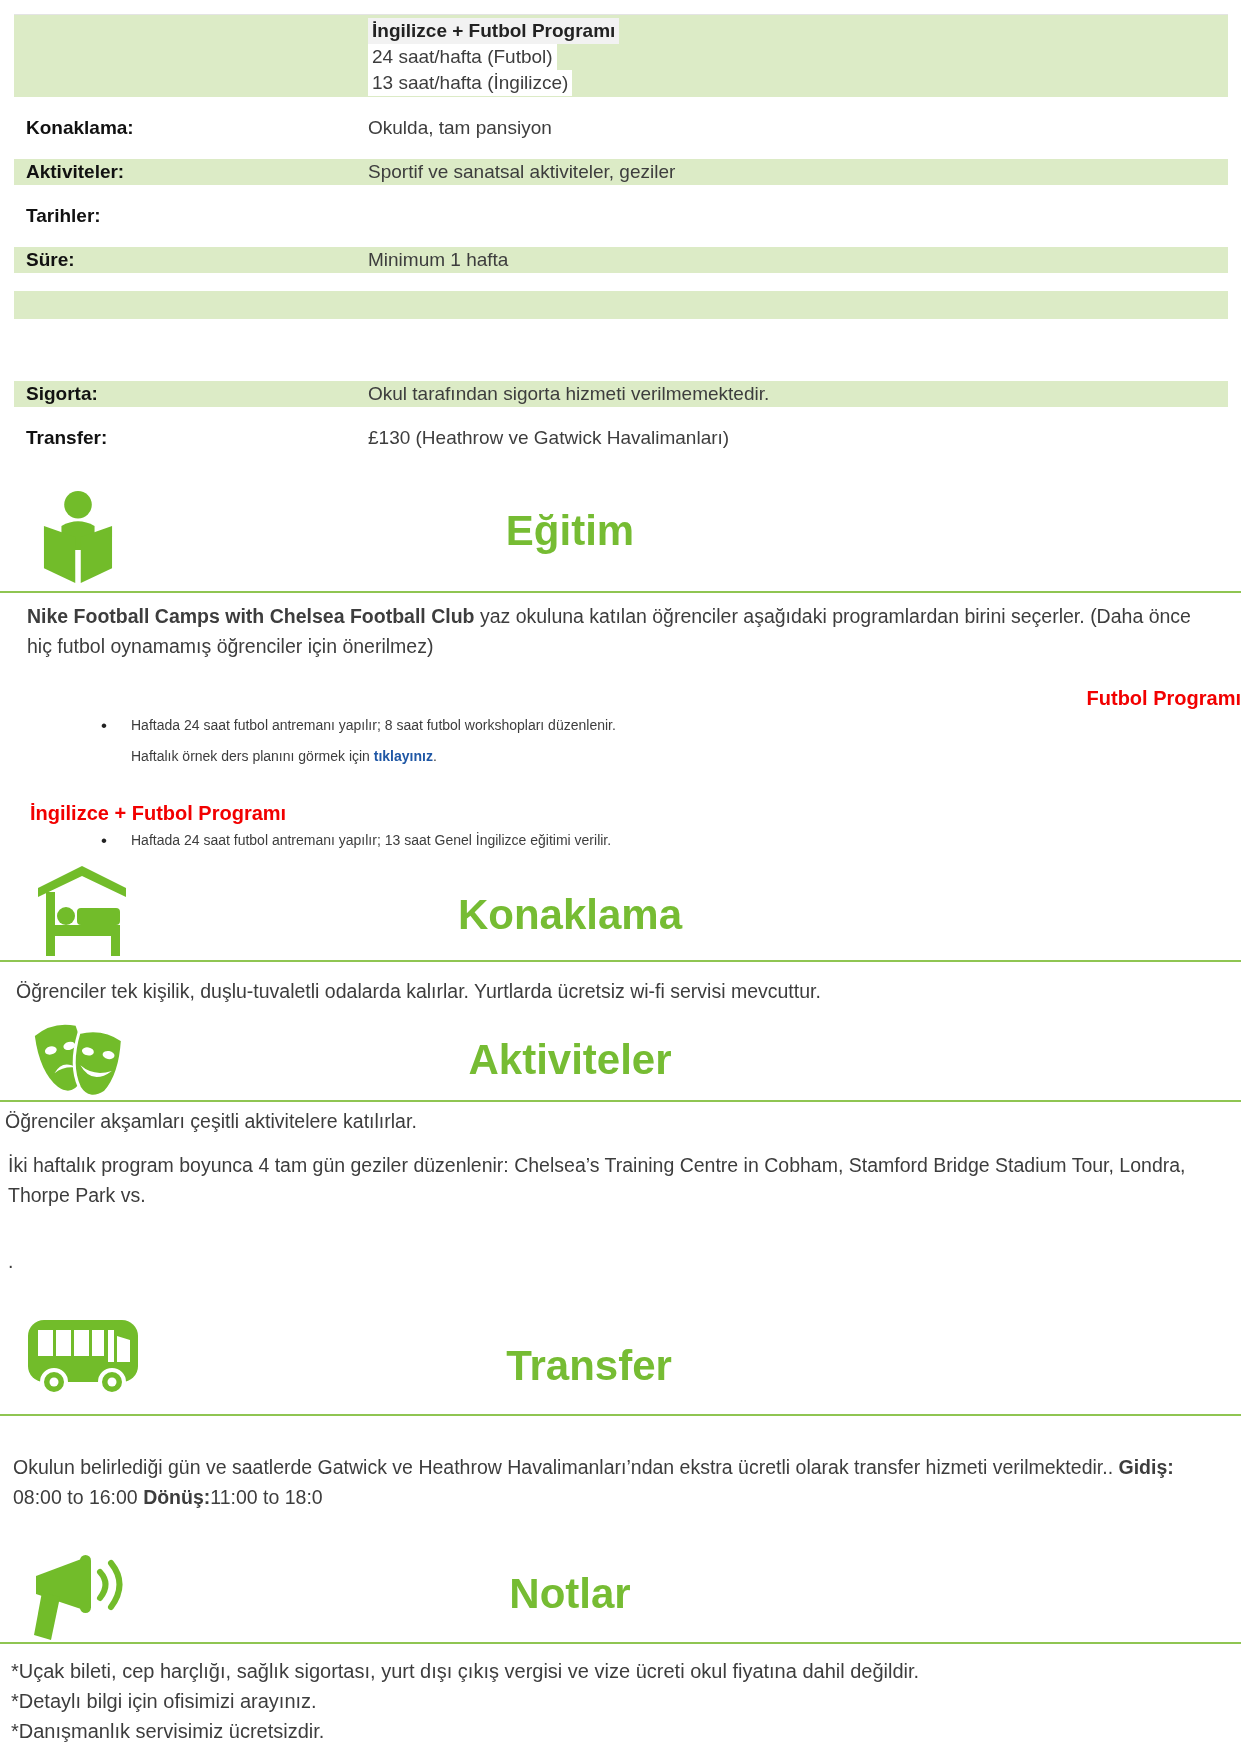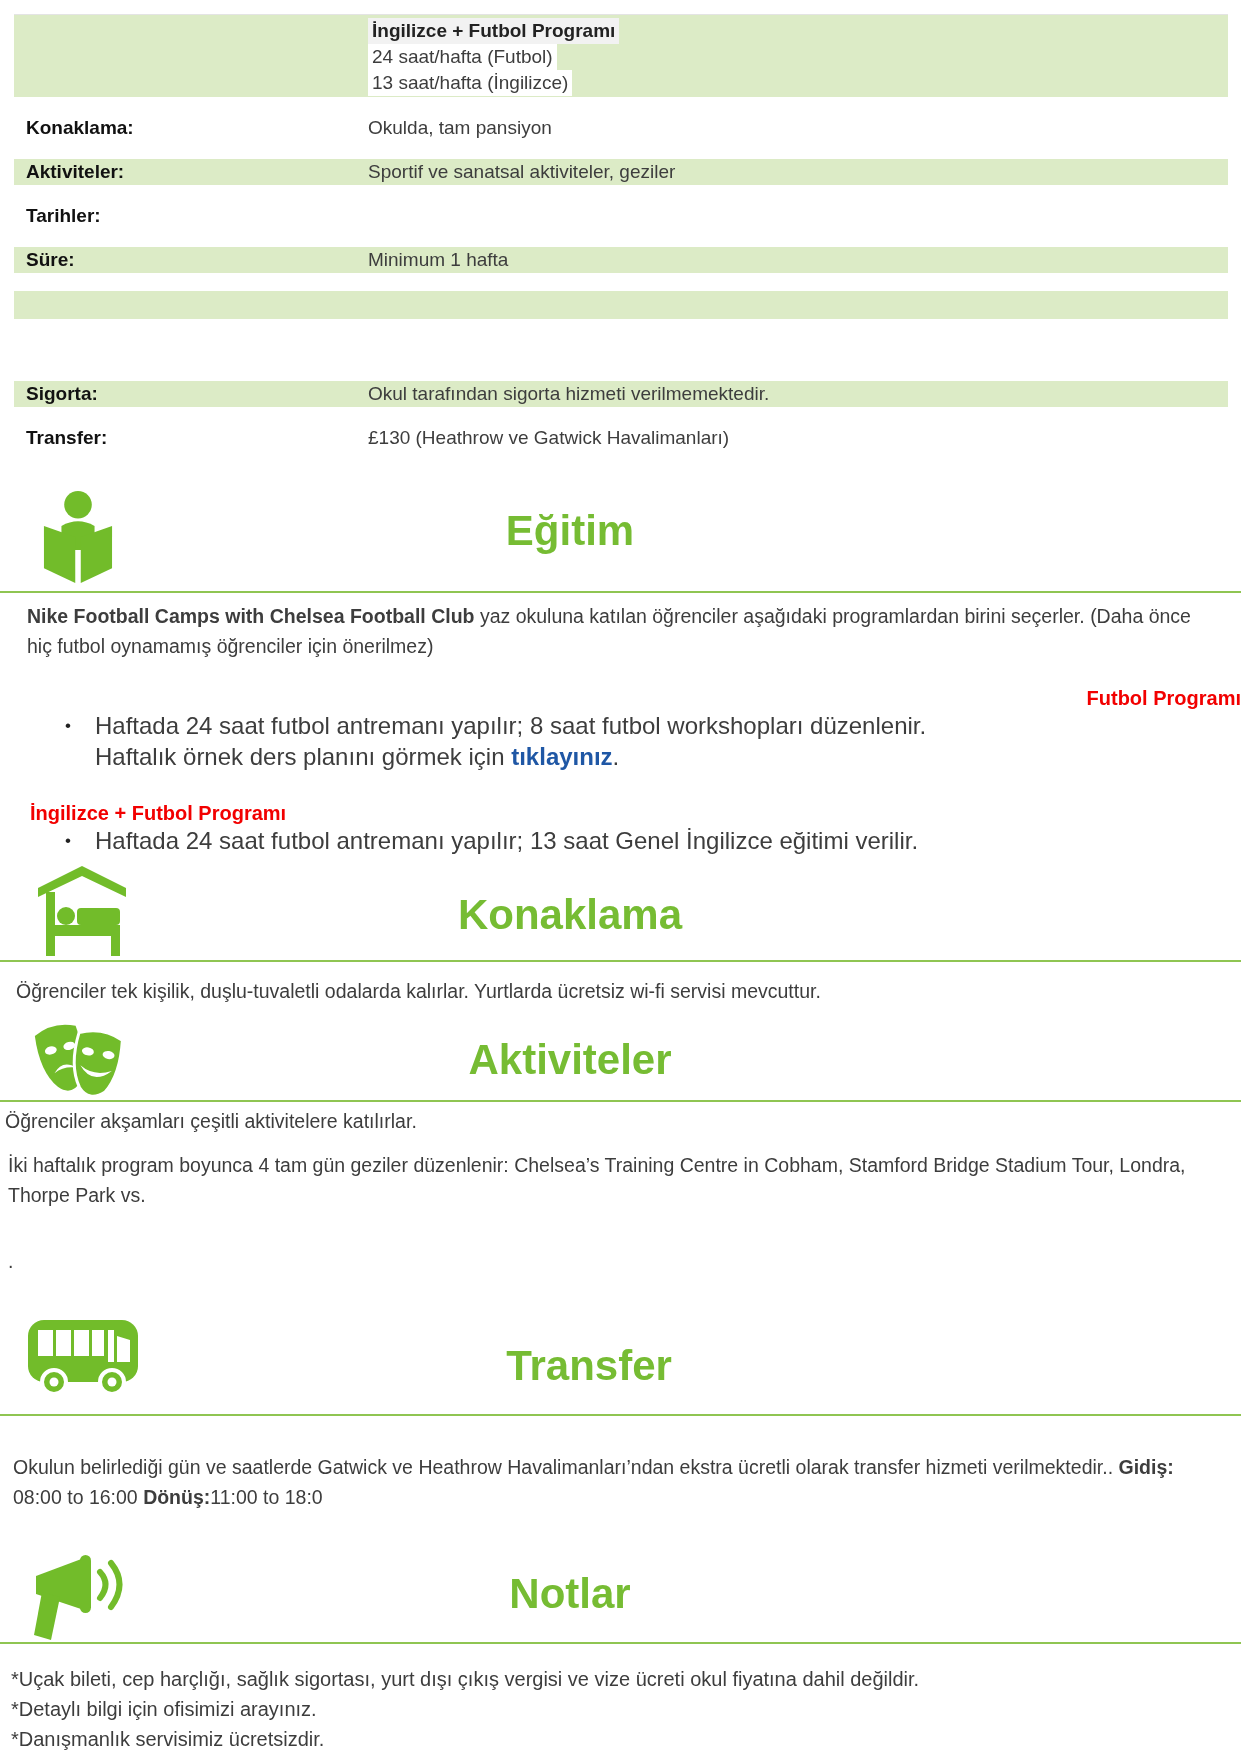--- a/index.html
+++ b/index.html
@@ -33,21 +33,21 @@
   .vline{line-height:26px;}
 
   
   .section-head{position:relative;width:1140px;}
   .section-title{display:block;text-align:center;font-weight:bold;color:var(--title-green);font-size:42px;}
   .section-icon{position:absolute;left:32px;}
   .rule{border:0;border-top:2px solid #8fc552;height:0;width:100%;}
   p{font-size:19.5px;line-height:30px;color:var(--text);}
   .red-sub{font-size:20px;font-weight:bold;color:var(--red);margin-left:30px;}
   ul.bullets{list-style:none;margin:0;padding-left:95px;}
-  ul.bullets li{position:relative;font-size:24px;line-height:31px;color:var(--text);}
+  ul.bullets li{position:relative;font-size:14px;line-height:31px;color:var(--text);margin-left:36px;}
   ul.bullets li::before{content:"•";position:absolute;left:-30px;top:0;font-size:17px;color:#222;}
   a.doc-link{color:var(--link-blue);font-weight:bold;text-decoration:none;cursor:pointer;}
 
   
   .head-egitim{margin:30px 0 0 0;height:100px;}
   .head-egitim .section-title{line-height:100px;}
   .head-egitim .section-icon{top:8px;}
   .hr-egitim{margin-top:10px;}
   .p-intro{margin:8px 40px 0 27px;}
   .sub-futbol{margin-top:26px;text-align:right;}
@@ -68,21 +68,21 @@
   .p-dot{margin:36px 0 0 8px;}
 
   .head-transfer{margin-top:38px;height:100px;padding-left:38px;}
   .head-transfer .section-title{line-height:104px;}
   .head-transfer .section-icon{top:2px;left:24px;}
   .p-transfer{margin:36px 40px 0 13px;}
 
   .head-notlar{margin-top:38px;height:92px;}
   .head-notlar .section-title{line-height:88px;}
   .head-notlar .section-icon{top:0;left:26px;}
-  .notes{margin:20px 30px 0 11px;}
+  .notes{margin:12px 30px 0 11px;}
   .notes p{line-height:30px;font-size:20px;}
 </style>
 </head>
 <body>
 
 <div class="page">
 
   <div class="ptable">
 
     <div class="trow shaded r-prog">

